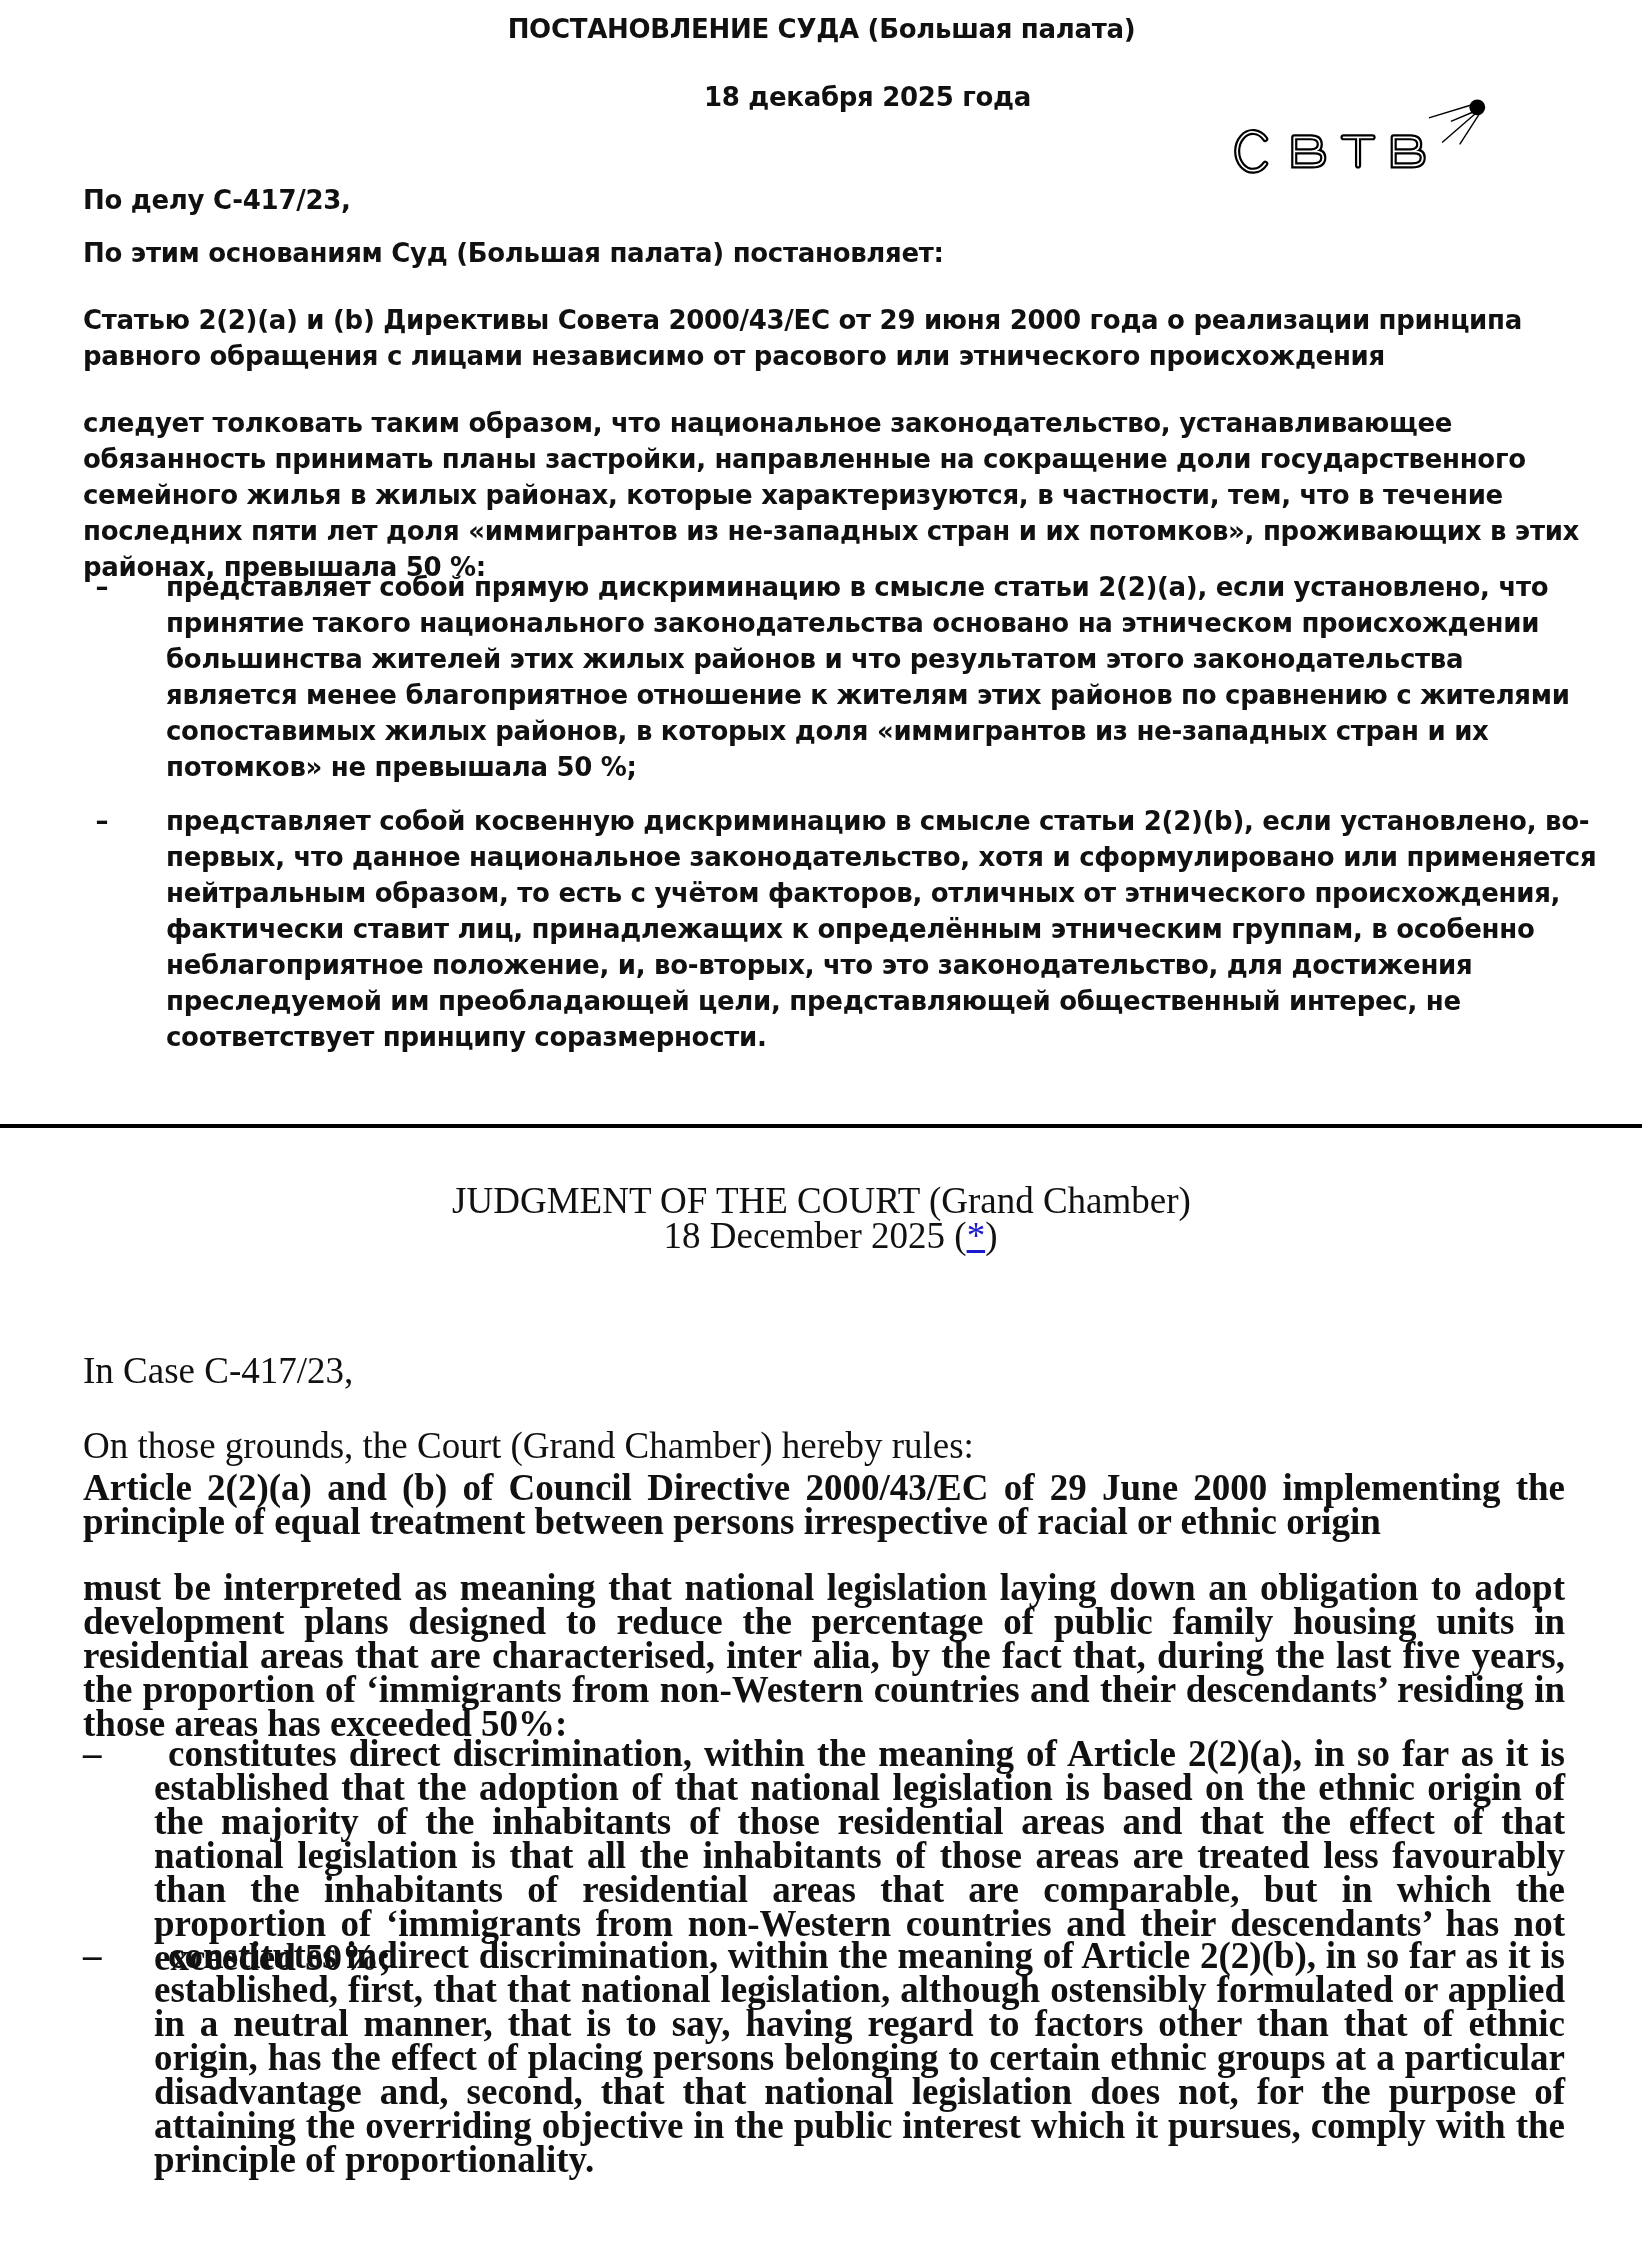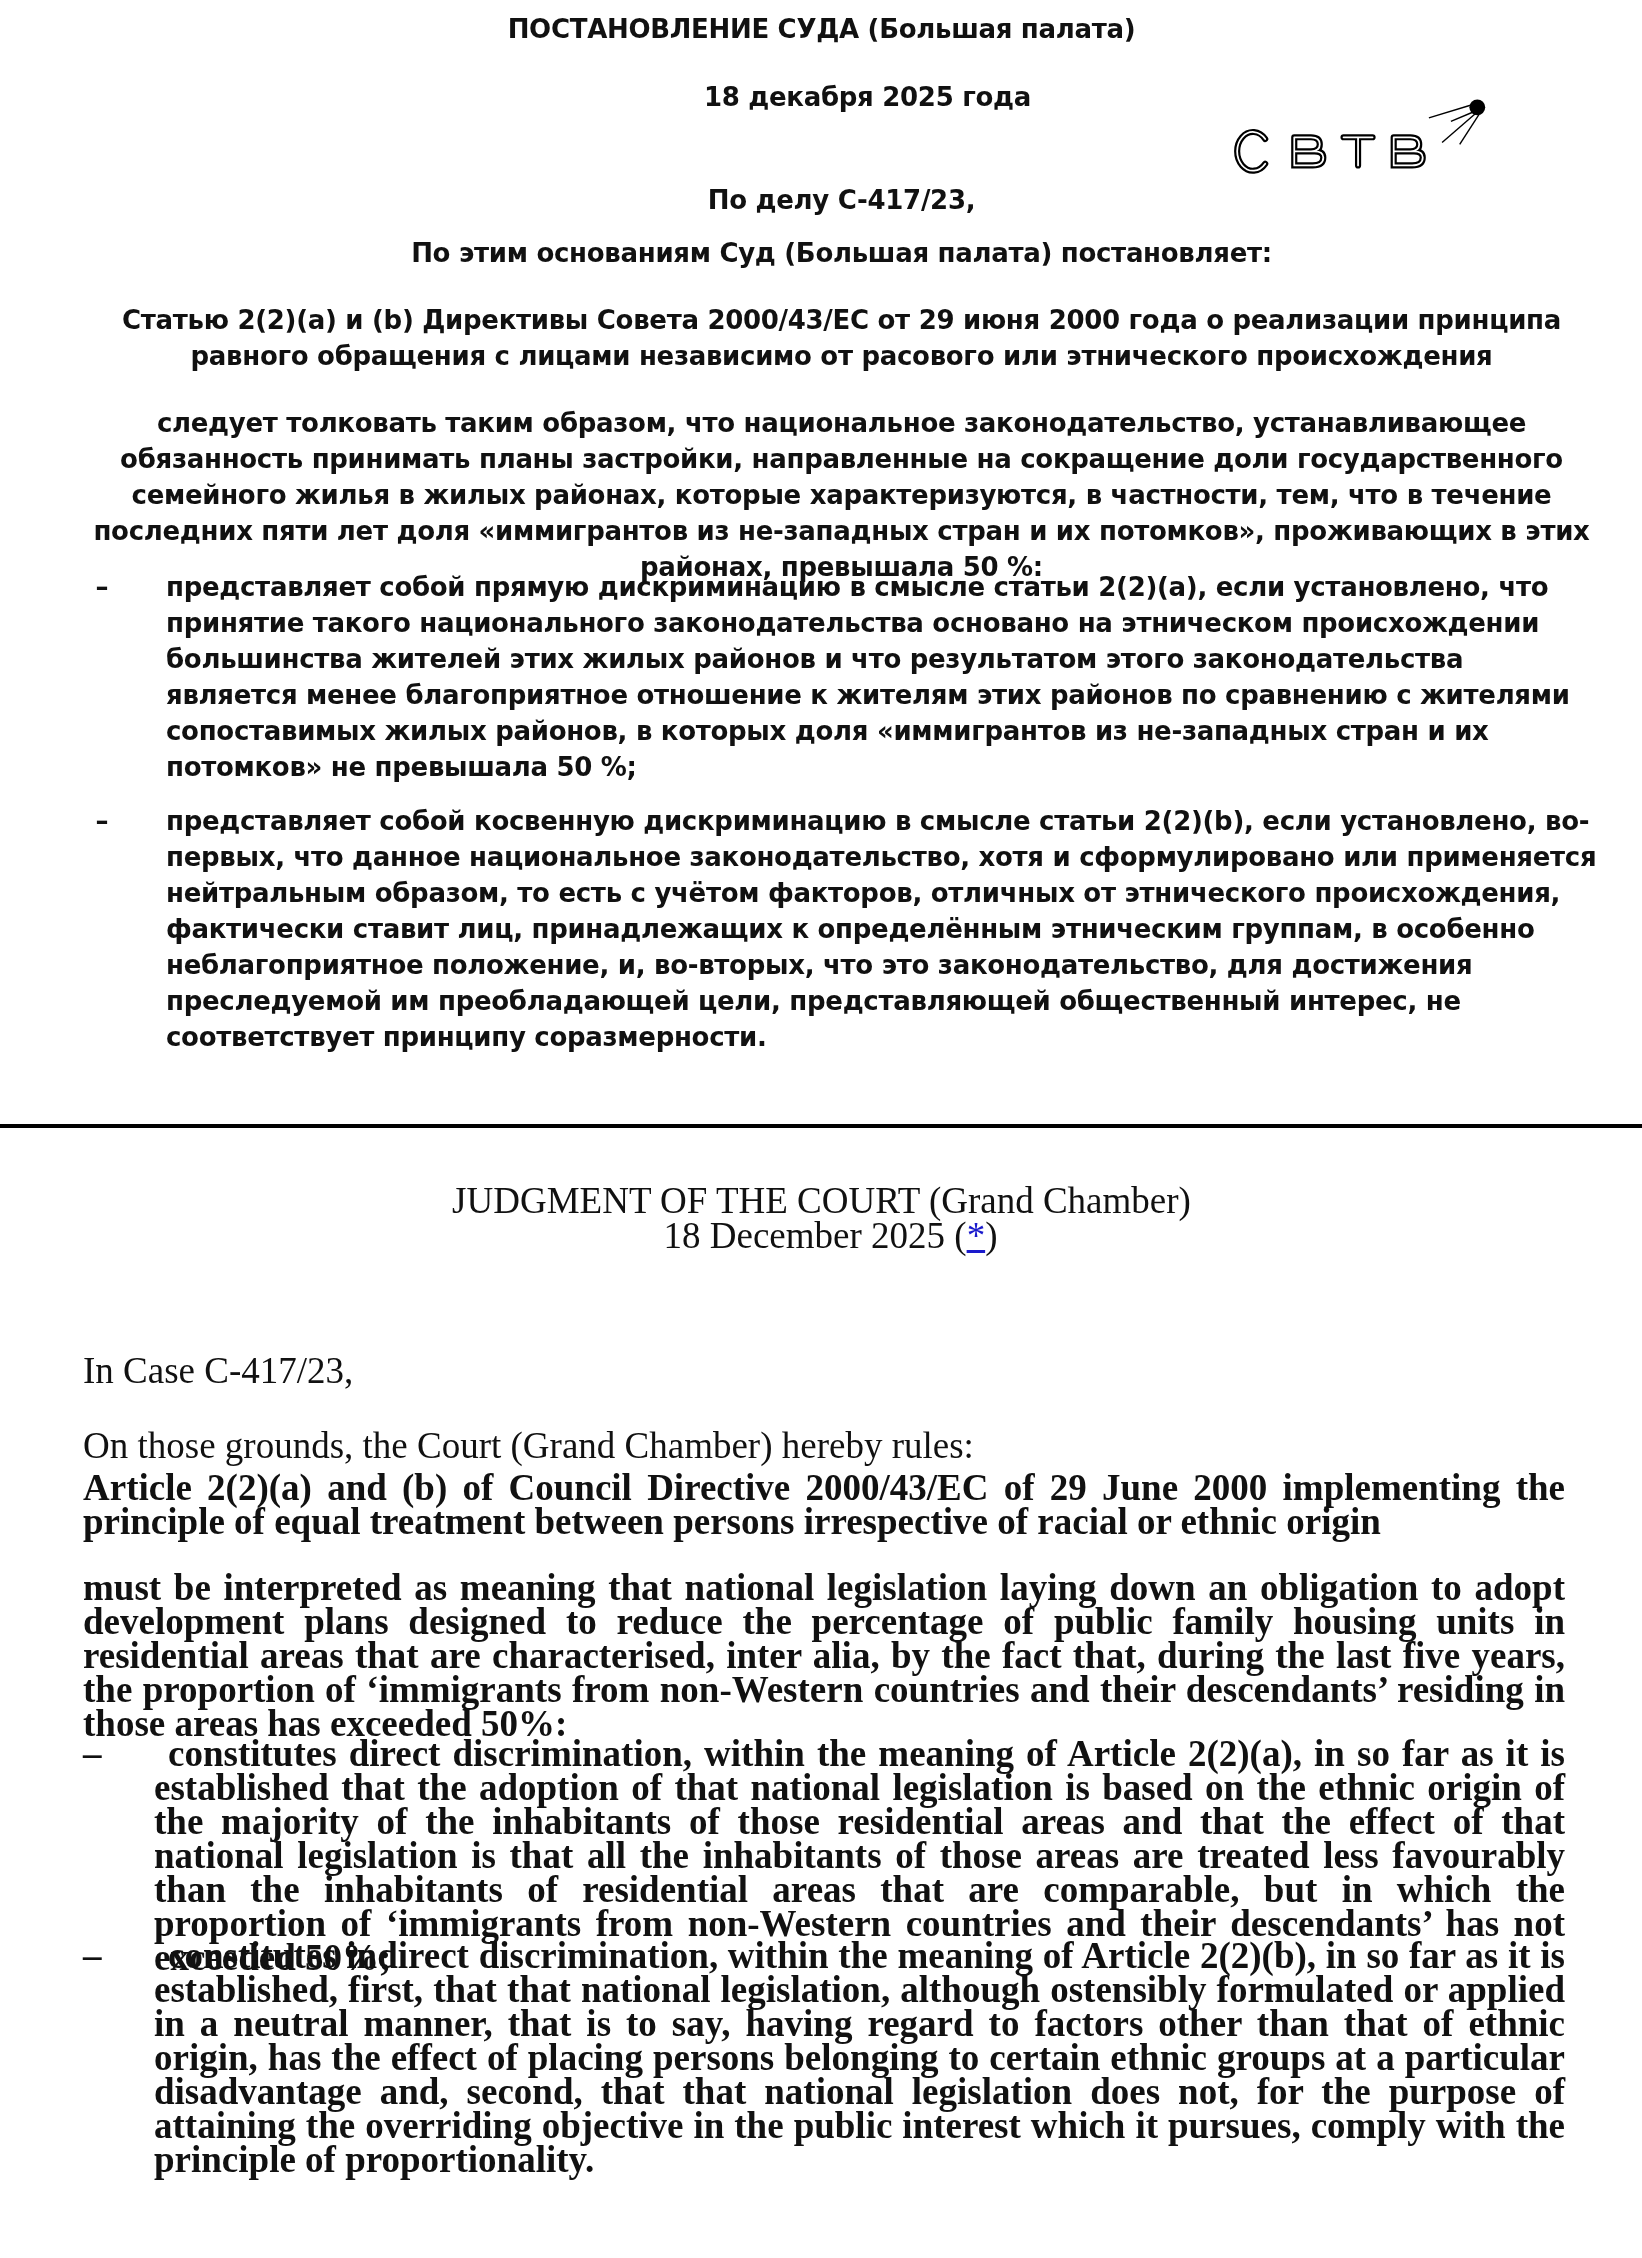--- a/index.html
+++ b/index.html
@@ -1,19 +1,19 @@
 <!DOCTYPE html>
 <html style="font-size:14px"><head>
 <meta charset="utf-8">
 <style>
   html, body { margin:0; padding:0; background:#ffffff; }
   body { width:1643px; height:2258px; position:relative; overflow:hidden; color:#111; }
   .ru { font-family: "DejaVu Sans", sans-serif; font-weight:600; font-size:26px; line-height:36px; letter-spacing:-0.3px; }
   .en { font-family: "Liberation Serif", serif; font-size:37px; line-height:34px; }
-  .abs { position:absolute;text-align:center; }
+  .abs { position:absolute; }
   .center { left:0; width:1643px; text-align:center; }
   .ru-block { left:83px; width:1517px; }
   .ru-bullet { position:absolute; left:83px; width:1517px; }
   .ru-bullet .dash { position:absolute; left:12.4px; top:0; }
   .ru-bullet .text { margin-left:83px; }
   .en-block { left:83px; width:1482px; text-align:justify; font-weight:bold; }
   .en-bullet { position:absolute; left:83px; width:1482px; font-weight:bold; text-align:justify; }
   .en-bullet .dash { position:absolute; left:0; top:0; }
   .en-bullet .text { margin-left:71px; text-indent:14px; text-align:justify; }
   .sep { position:absolute; left:0; top:1124px; width:1643px; height:3.5px; background:#000; }

